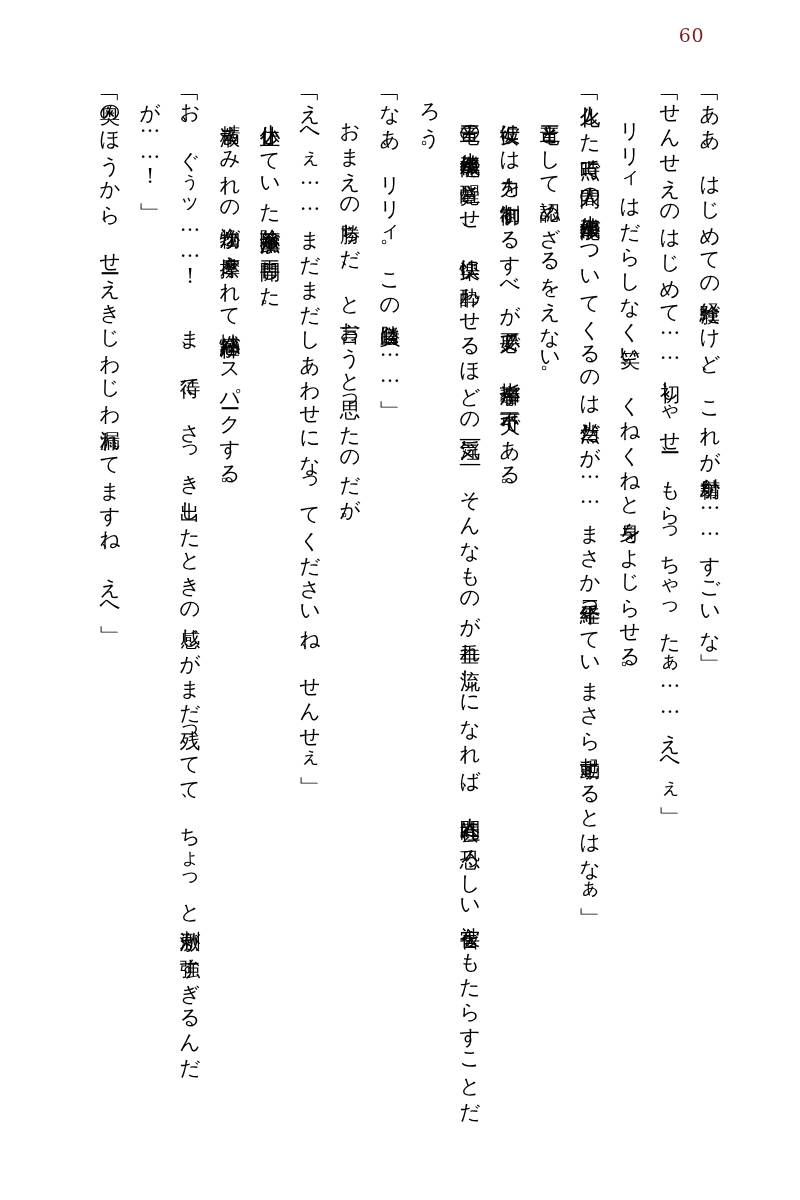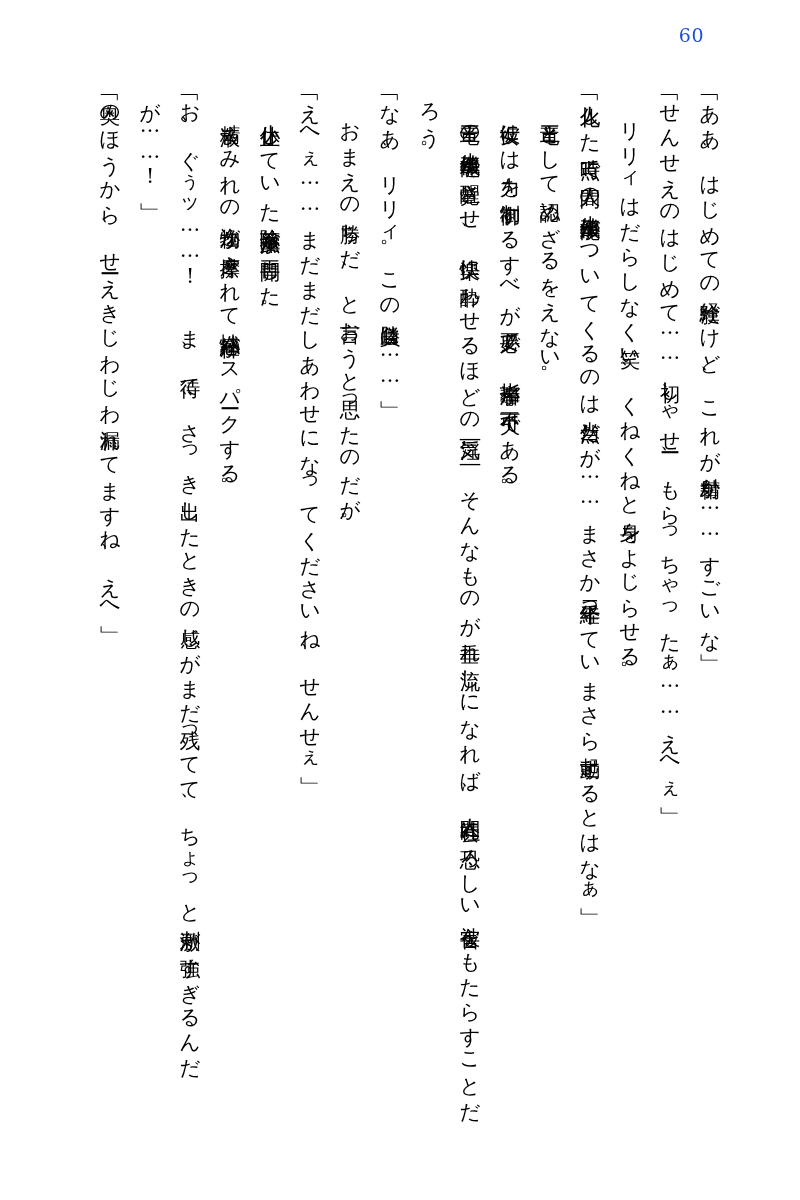--- a/index.html
+++ b/index.html
@@ -25,21 +25,21 @@
     background: #ffffff;
   }
 
   #page-number {
     position: absolute;
     right: 96px;
     top: 24px;
     font-size: 19px;
     font-family: "DejaVu Serif", "Liberation Serif", serif;
     letter-spacing: 0.5px;
-    color: #1d4ed8;
+    color: #7f1d1d;
     margin-left: 42px;
   }
 
   
   #text-body {
     position: absolute;
     right: 70px;
     top: 88px;
     width: 650px;
     height: 1050px;

